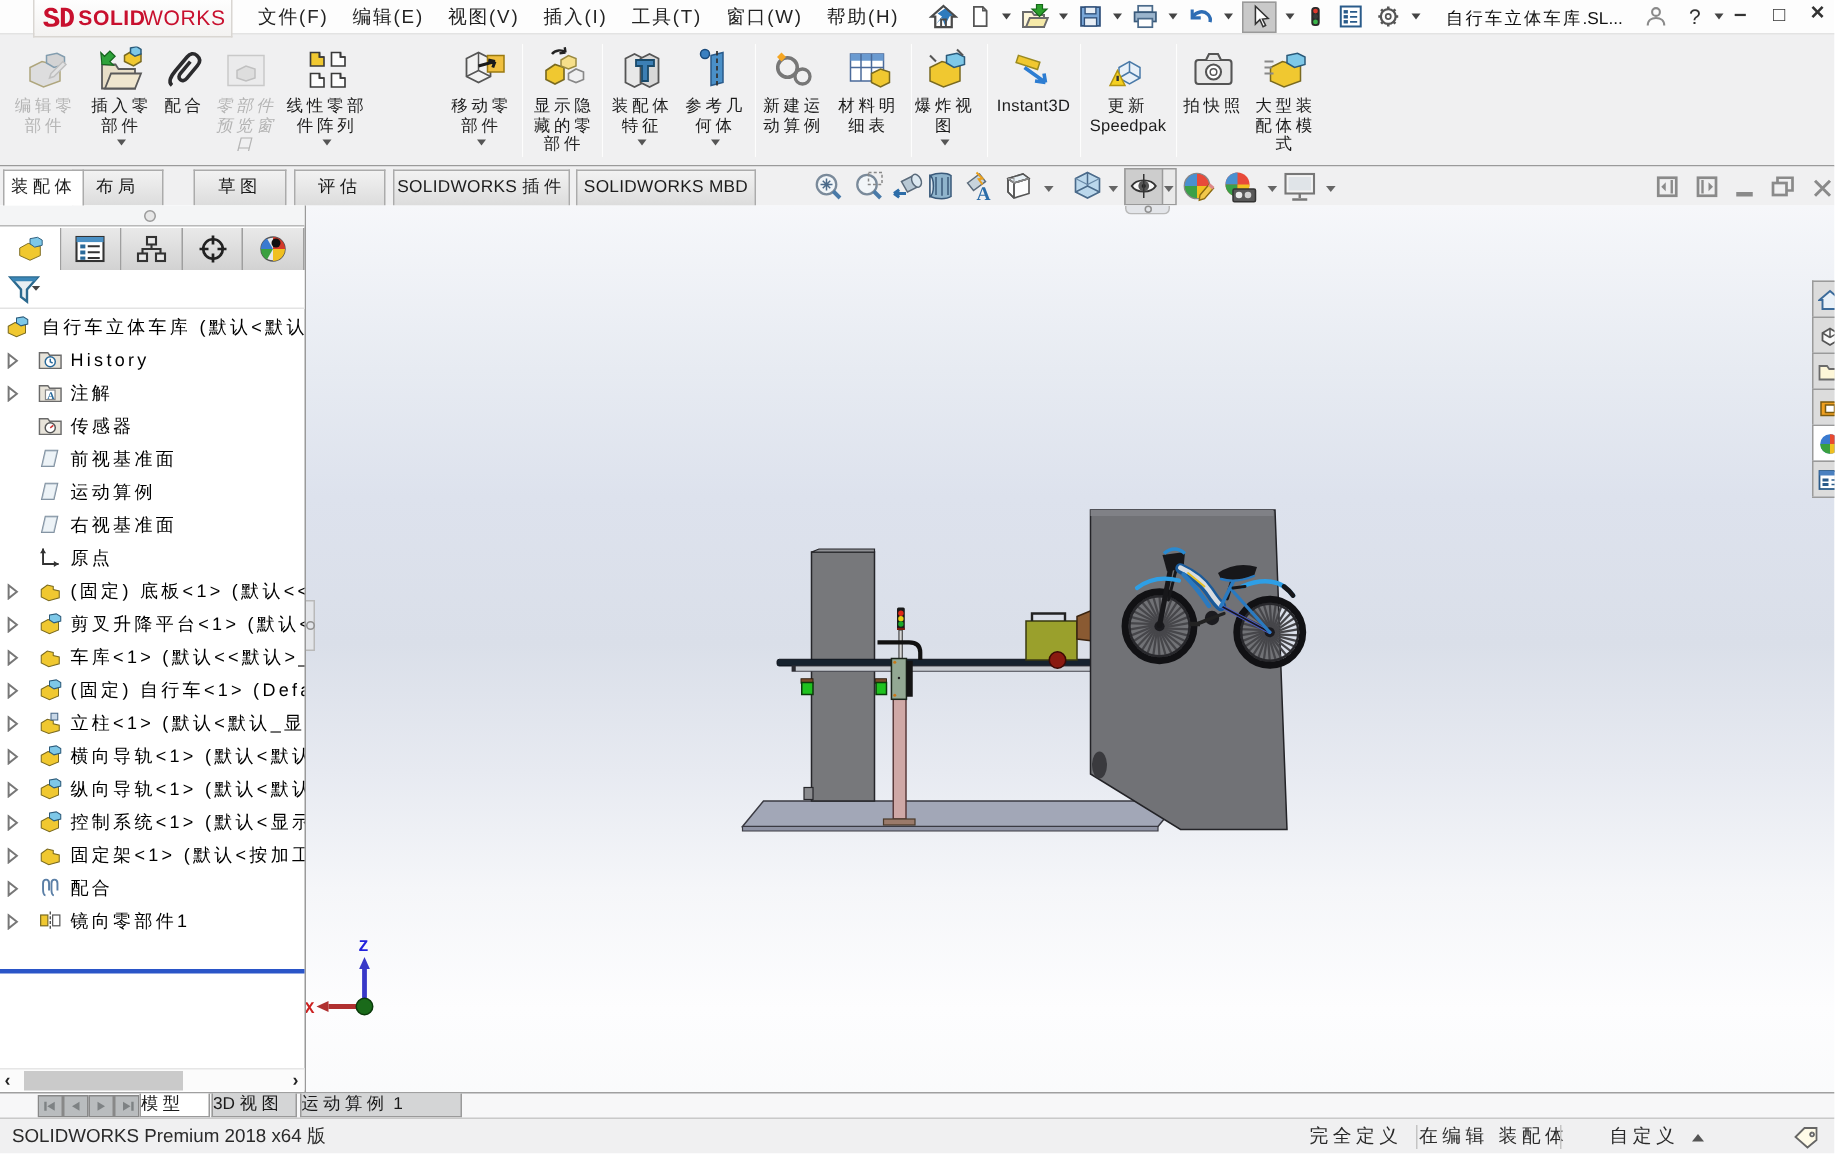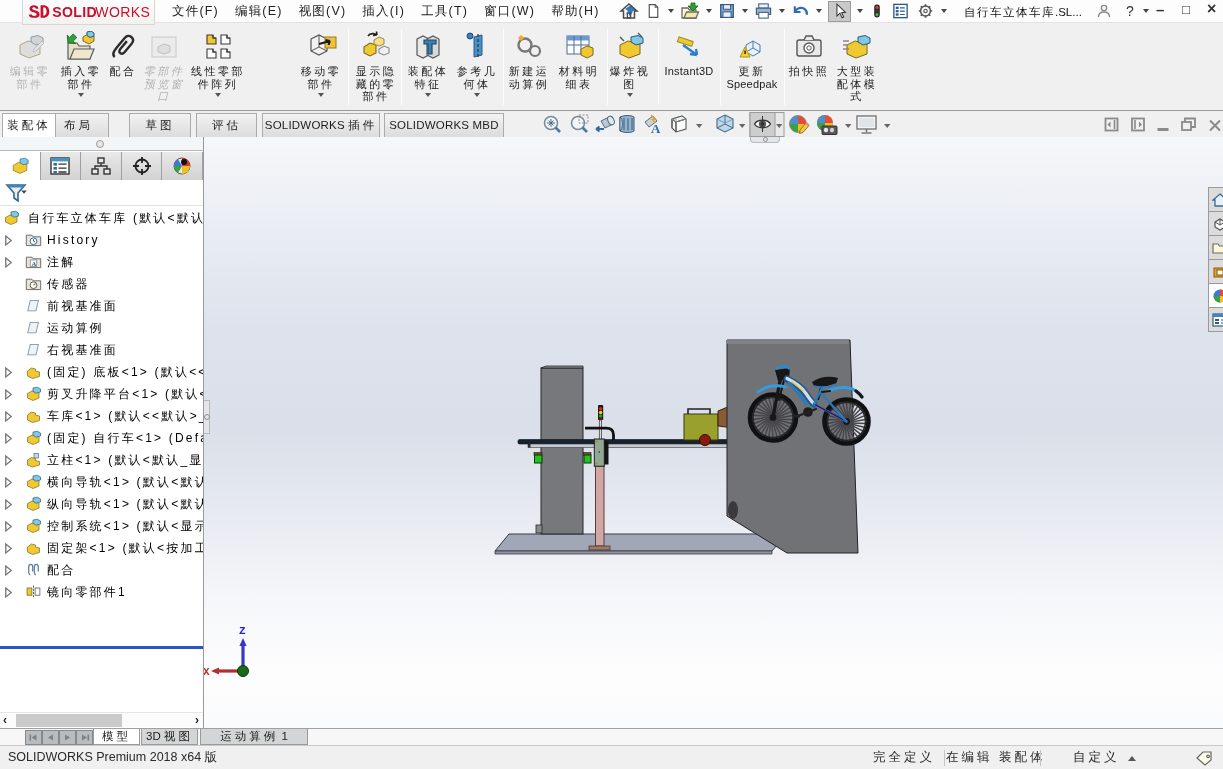--- a/index.html
+++ b/index.html
@@ -37,21 +37,21 @@
 #tree{position:absolute;left:0;top:70px;width:203px;font-size:12px;color:#000}
 .trow{position:relative;height:22px;display:flex;align-items:center;white-space:nowrap;overflow:hidden}
 .texp{width:16px;flex:0 0 16px;display:flex;align-items:center;justify-content:center}
 .texp svg{display:block}
 .tico{width:17px;flex:0 0 17px;margin-left:9px;margin-right:5px;display:flex;align-items:center}
 .tlbl{letter-spacing:2.2px}
 #bluesep{position:absolute;left:0;top:509px;width:203px;height:3px;background:#2a55c8}
 #phscroll{position:absolute;left:0;top:575px;width:203px;height:15px;background:#fbfbfb;border-top:1px solid #e6e6e6}
 
 #doctabs{position:absolute;left:0;top:728px;width:1223px;height:17px;background:#f7f7f8;border-top:1px solid #a0a0a0}
-.dtab{position:absolute;top:0px;height:16px;line-height:15px;text-align:center;font-size:11.5px;color:#1a1a1a;background:#d4d5d6;border:1px solid #9a9a9a;border-top:none;white-space:nowrap;overflow:hidden}
+.dtab{position:absolute;top:0px;height:16px;line-height:15px;font-size:11.5px;color:#1a1a1a;background:#d4d5d6;border:1px solid #9a9a9a;border-top:none;white-space:nowrap;overflow:hidden}
 .dtab.act{background:#fff}
 #statusbar{position:absolute;left:0;top:745px;width:1223px;height:24px;background:#f0f0f1;border-top:1px solid #c9c9c9;font-size:12.5px;color:#2a2a2a;display:flex;align-items:center}
 .ssep{width:1px;height:16px;background:#c4c4c4;margin:0 8px}
 </style></head>
 <body>
 <div id="stage">
 
 <div id="titlebar"></div>
 <div id="logo">
  <svg width="131" height="20" viewBox="0 0 131 20" style="margin-left:4px">
@@ -552,20 +552,30 @@
         </div>
         <div class="trow">
           <div class="texp"></div>
           <div class="tico">
             <svg width="17" height="16" viewBox="0 0 20 20">
               <path d="M6 3 L16 3 L13 16 L3 16 Z" fill="none" stroke="#7a8a9a" stroke-width="1.3"></path>
               <path d="M6 3 L16 3 L13 16 L3 16 Z" fill="#dce8f0" opacity="0.5"></path>
             </svg>
           </div>
           <div class="tlbl">右视基准面</div>
+        </div>
+        <div class="trow">
+          <div class="texp"></div>
+          <div class="tico">
+            <svg width="17" height="16" viewBox="0 0 20 20">
+              <path d="M4 2 L4 15 L17 15" fill="none" stroke="#333" stroke-width="1.6"></path>
+              <path d="M4 2 l-2.5 4 h5 Z M17 15 l-4 -2.5 v5 Z" fill="#333"></path>
+            </svg>
+          </div>
+          <div class="tlbl">原点</div>
         </div>
         <div class="trow">
           <div class="texp">
             <svg width="9" height="11" viewBox="0 0 8 10">
               <path d="M1.5 1 L6.5 5 L1.5 9 Z" fill="none" stroke="#777" stroke-width="1.2"></path>
             </svg>
           </div>
           <div class="tico">
             <svg width="17" height="16" viewBox="0 0 32 32">
               <path d="M4 14 L12 8 L20 10 L20 14 L28 16 L28 25 L14 29 L4 24 Z" fill="#f0c830" stroke="#7a6a20" stroke-width="1.4"></path>

